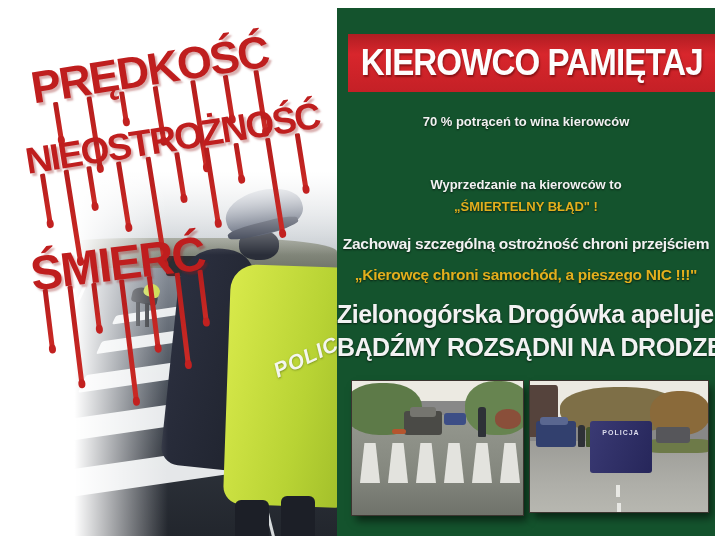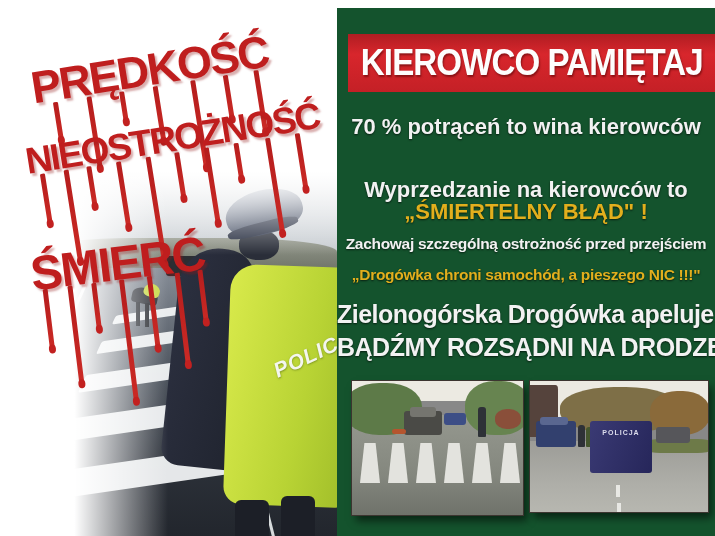--- a/index.html
+++ b/index.html
@@ -58,21 +58,21 @@
   .drip::after { content:""; position:absolute; bottom:-5px; left:-1px; width:7px; height:9px; background:#c22120; border-radius:50%; }
 
   
   .right-panel { position:absolute; left:337px; top:8px; width:378px; height:536px; background:#14532d; }
   .banner { position:absolute; left:11px; right:0; top:26px; height:58px;
             background:linear-gradient(#b01d22,#d8262c 35%,#c42026);
             display:flex; align-items:center; justify-content:center; }
   .banner-title { color:#fdfdfd; font-weight:bold; font-size:36px; letter-spacing:-1px;
                   transform:scaleX(.92); text-shadow:1px 2px 2px rgba(70,0,0,.5); white-space:nowrap; }
   .pline { position:absolute; left:0; width:100%; text-align:center; color:#f2f2f2; font-weight:bold;
-           font-size:22px; text-shadow:0 1px 2px rgba(0,0,0,.65); white-space:nowrap; }
+           font-size:13px; text-shadow:0 1px 2px rgba(0,0,0,.65); white-space:nowrap; }
   .gold { color:#e2af1d; }
   .tight { font-size:15.5px; letter-spacing:-.3px; }
   .big { font-size:25px; letter-spacing:-.5px; }
   .l1 { top:106px; } .l2 { top:134px; } .l3 { top:169px; } .l4 { top:191px; }
   .l5 { top:227px; } .l6 { top:258px; } .b1 { top:292px; } .b2 { top:325px; }
 
   
   .photo-thumb { position:absolute; top:373px; height:134px; overflow:hidden;
                  box-shadow:0 0 0 1px #3c3530, 4px 6px 8px rgba(0,0,0,.55); background:#888; }
   .pt-left { left:15px; width:171px; }
@@ -171,22 +171,22 @@
 
   <div class="right-panel">
 
     <div class="banner">
       <span class="banner-title">KIEROWCO PAMIĘTAJ</span>
     </div>
 
     <div class="pline l1">70 % potrąceń to wina kierowców</div>
     <div class="pline l3">Wyprzedzanie na kierowców to</div>
     <div class="pline l4 gold">„ŚMIERTELNY BŁĄD" !</div>
-    <div class="pline l5 tight">Zachowaj szczególną ostrożność przed przejściem</div>
-    <div class="pline l6 gold tight">„Drogówka chroni samochód, a pieszego NIC !!!"</div>
+    <div class="pline l5 tight">Zachowaj szczególną ostrożność chroni przejściem</div>
+    <div class="pline l6 gold tight">„Kierowcę chroni samochód, a pieszego NIC !!!"</div>
     <div class="pline b1 big">Zielonogórska Drogówka apeluje:</div>
     <div class="pline b2 big">BĄDŹMY ROZSĄDNI NA DRODZE…</div>
 
     <div class="photo-thumb pt-left">
       <div class="t-sky" style="height:20px;"></div>
       <div class="t-road" style="top:34px; background:linear-gradient(#95988f,#84877e 60%,#6f726a);"></div>
       <div class="tree" style="left:-8px; top:2px;  width:78px; height:52px; background:#5d7a48;"></div>
       <div class="tree" style="right:-8px; top:0px; width:66px; height:54px; background:#678450;"></div>
       <div class="tree" style="right:2px; top:28px; width:26px; height:20px; background:#8a4f3a;"></div>
       <div class="t-car" style="left:52px; top:30px; width:38px; height:24px; background:#4a4a46;"></div>

